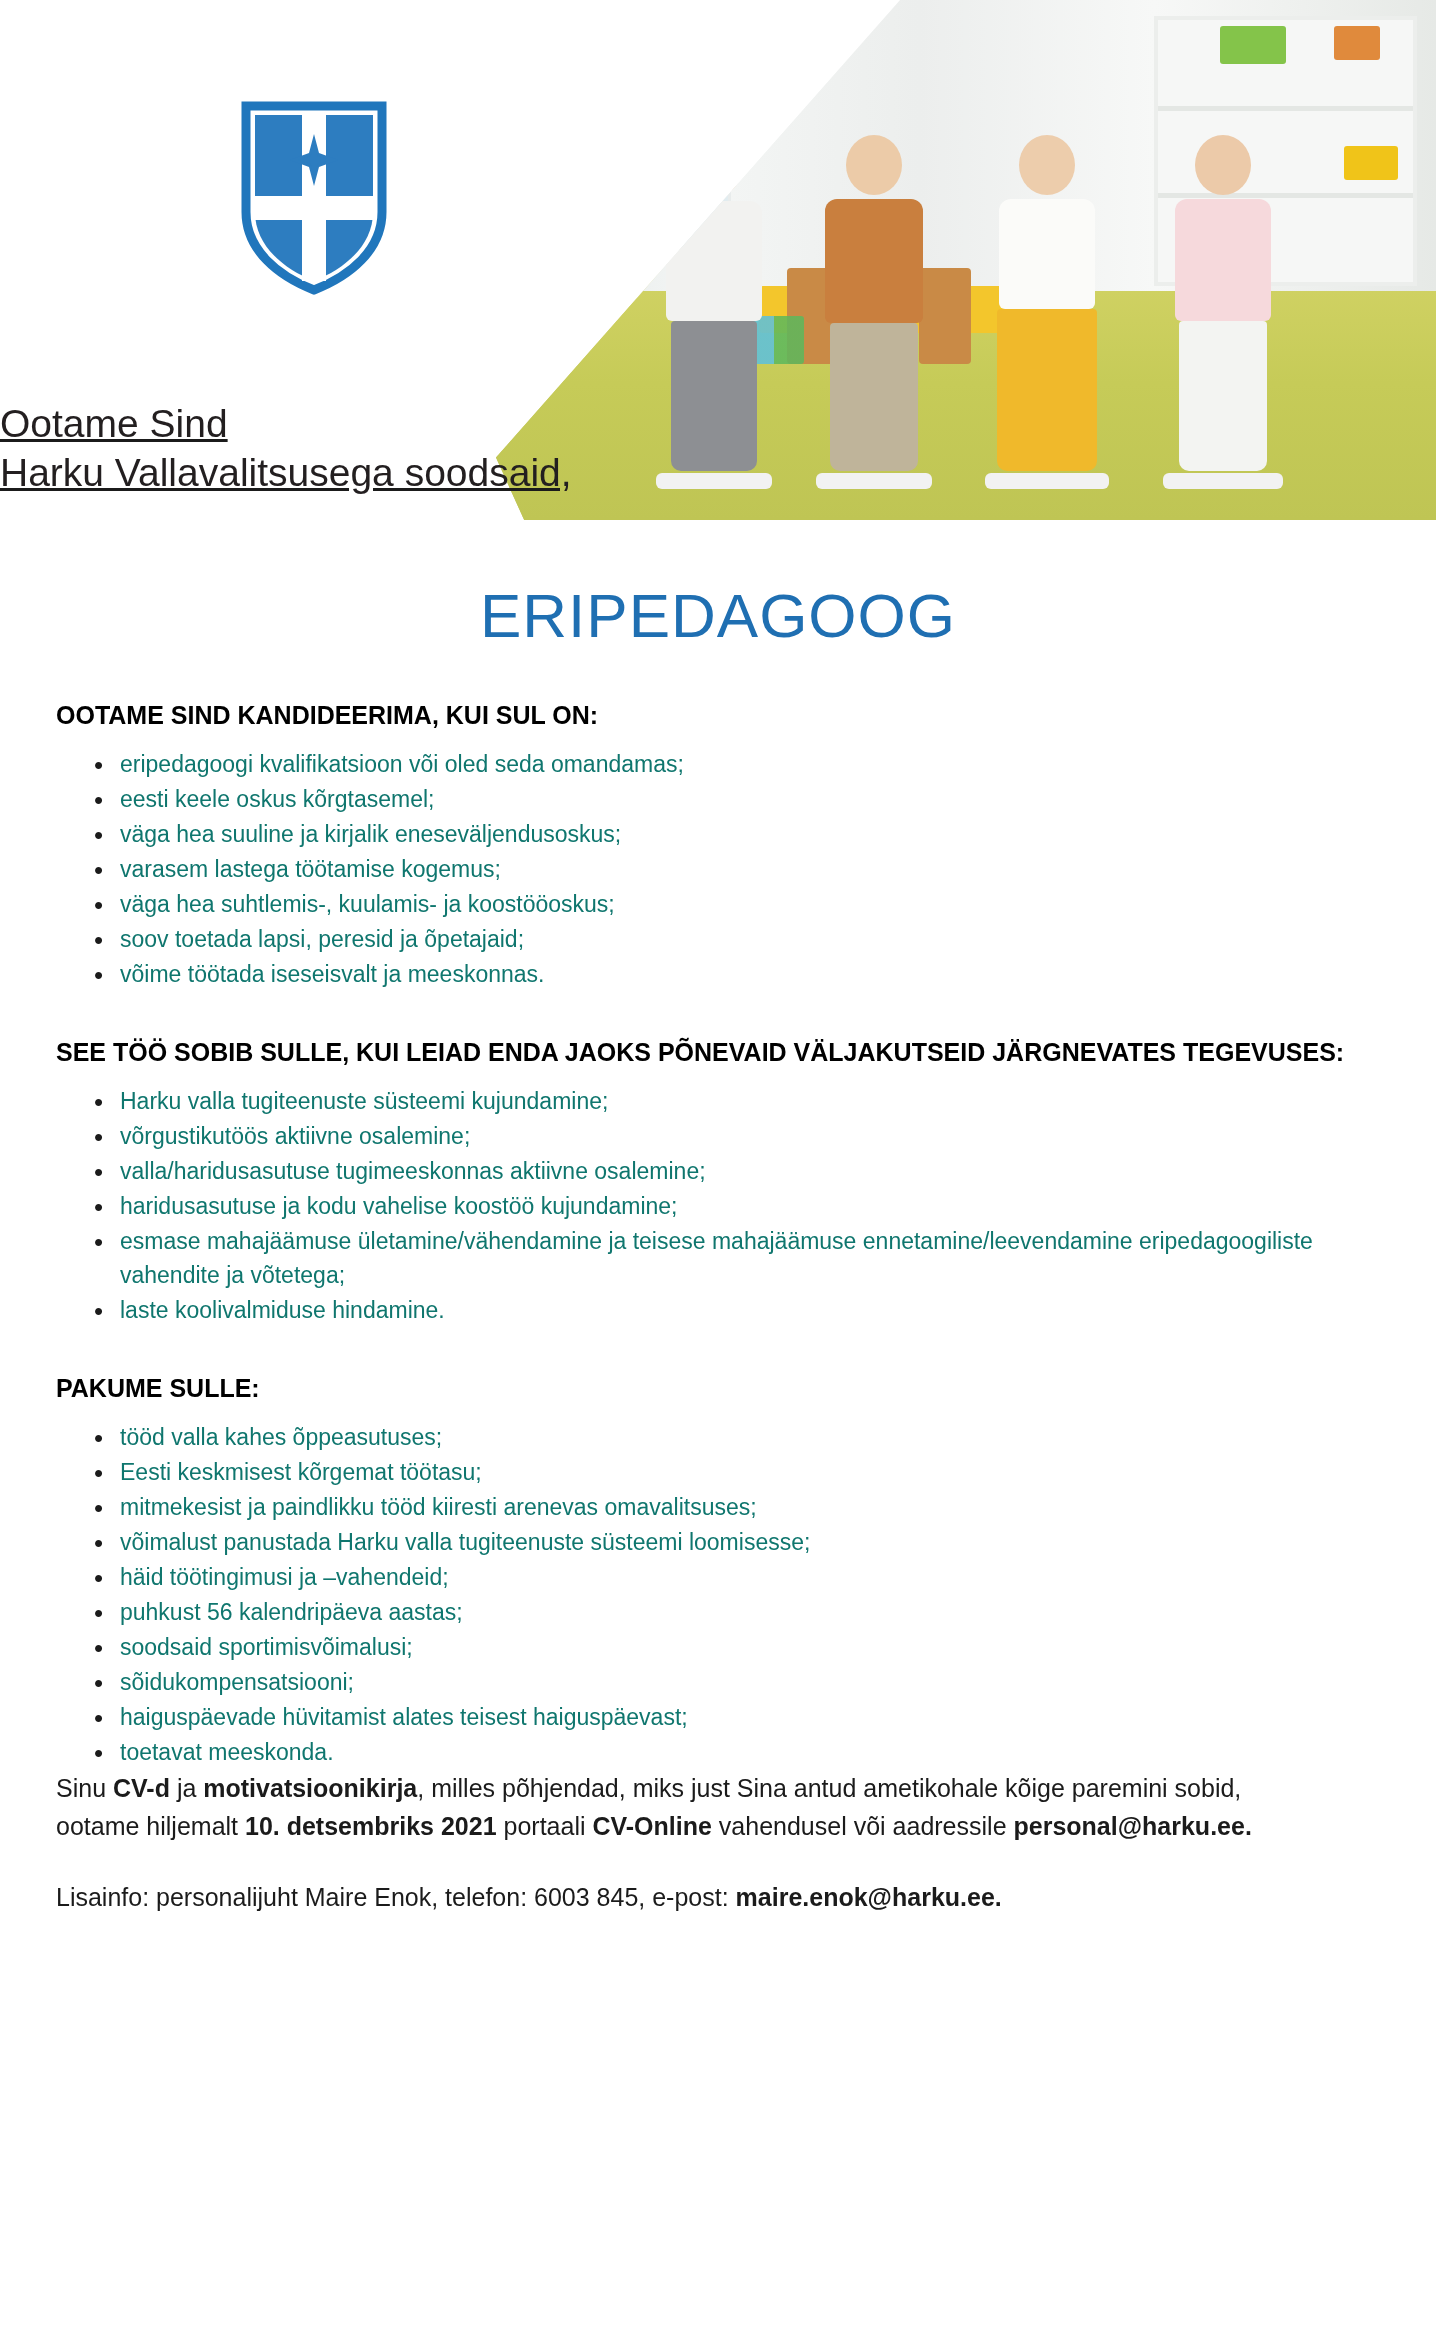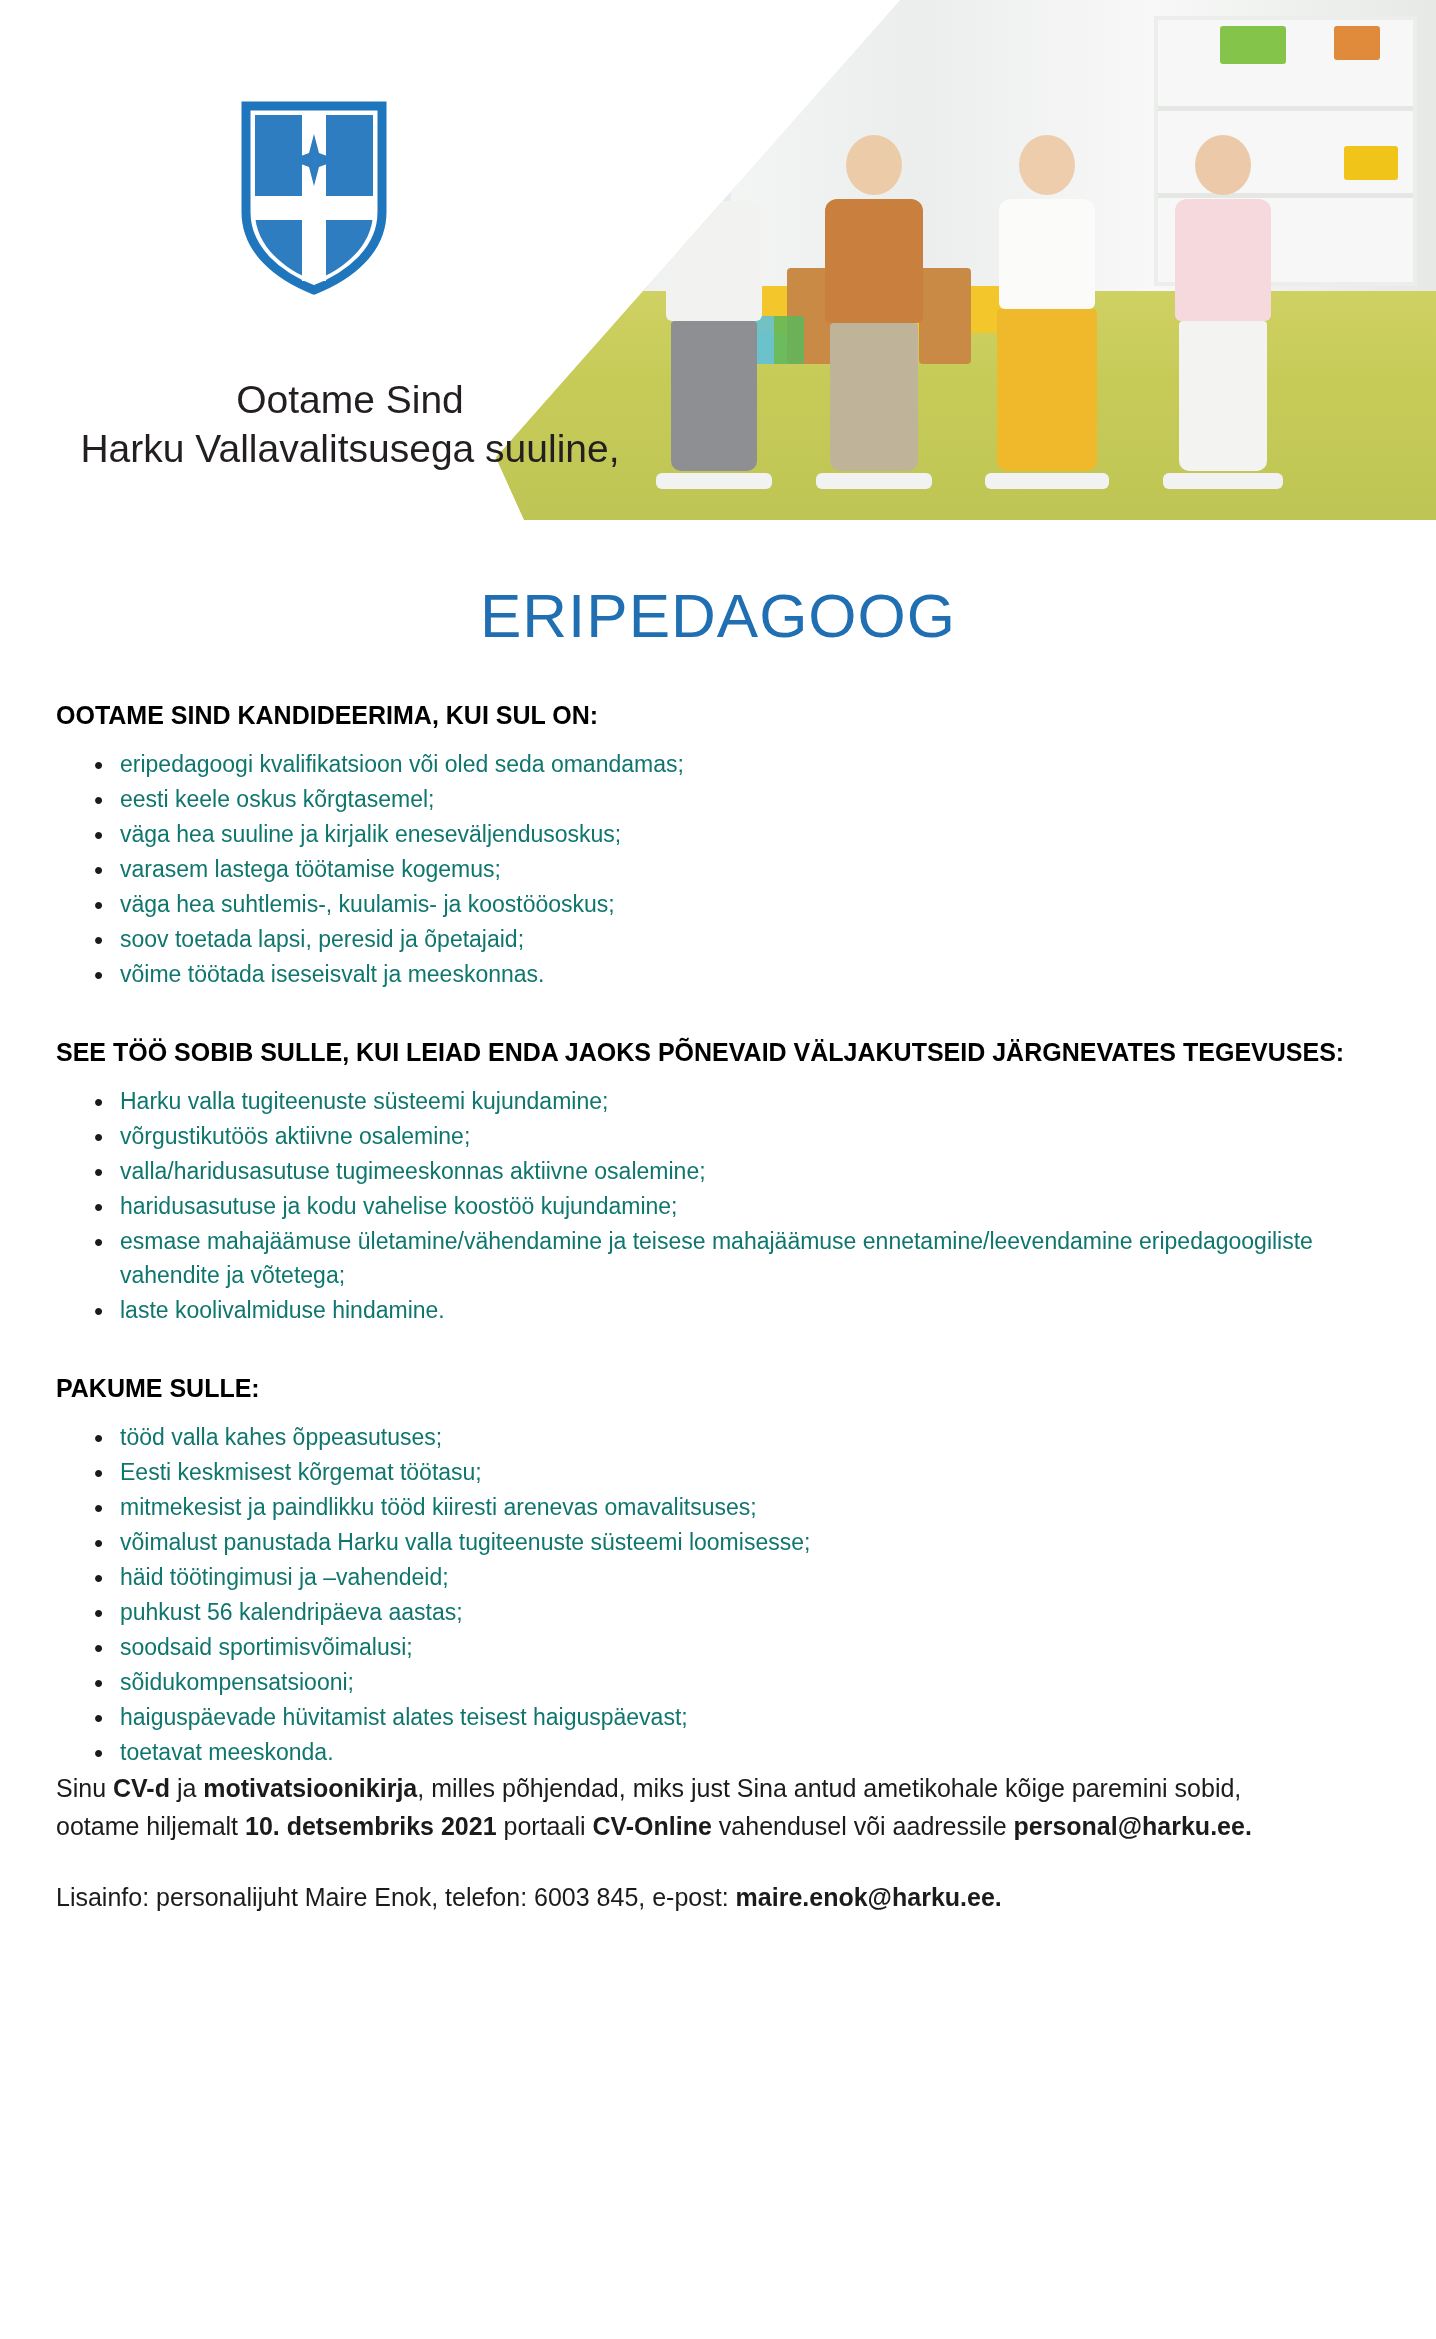--- a/index.html
+++ b/index.html
@@ -124,24 +124,25 @@
   .crest {
     position: absolute;
     left: 240px; top: 100px;
     width: 148px; height: 196px;
     z-index: 5;
   }
 
   
   .headline {
     position: absolute;
-    left: 0; top: 376px;
+    left: 0; top: 400px;
     width: 700px;
-    text-align: center;
+    text-align: left;
     z-index: 6;
+    text-decoration: underline;
   }
   .headline .l1, .headline .l2 {
     font-size: 39px;
     line-height: 1.25;
     color: #231f20;
     font-weight: 400;
     white-space: nowrap;
   }
   .headline .l2 { padding-right: 0; }
 
@@ -257,21 +258,21 @@
       <rect x="15" y="96" width="118" height="24" fill="#ffffff"></rect>
       <g fill="#2d7dc0" transform="translate(74,60)">
         <path d="M0 -26 L5 -7 L24 0 L5 7 L0 26 L-5 7 L-24 0 L-5 -7 Z"></path>
         <path d="M0 -16 L3.5 -4 L16 0 L3.5 4 L0 16 L-3.5 4 L-16 0 L-3.5 -4 Z" opacity=".6"></path>
       </g>
     </svg>
   </div>
 
   <div class="headline">
     <div class="l1">Ootame Sind</div>
-    <div class="l2">Harku Vallavalitsusega suuline,</div>
+    <div class="l2">Harku Vallavalitsusega soodsaid,</div>
   </div>
 </div>
 
 <div class="job-title">ERIPEDAGOOG</div>
 
 <div class="content">
 
   <div>
     <div class="sec-head">OOTAME SIND KANDIDEERIMA, KUI SUL ON:</div>
     <ul class="bullets">

